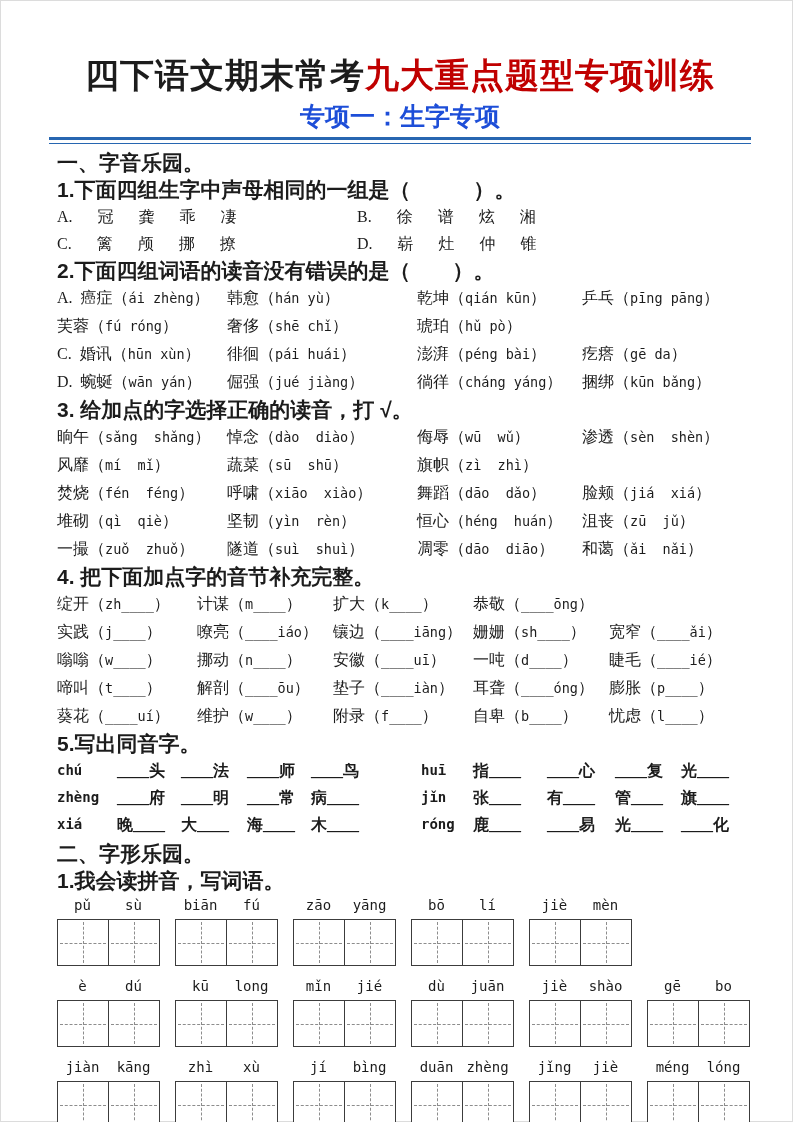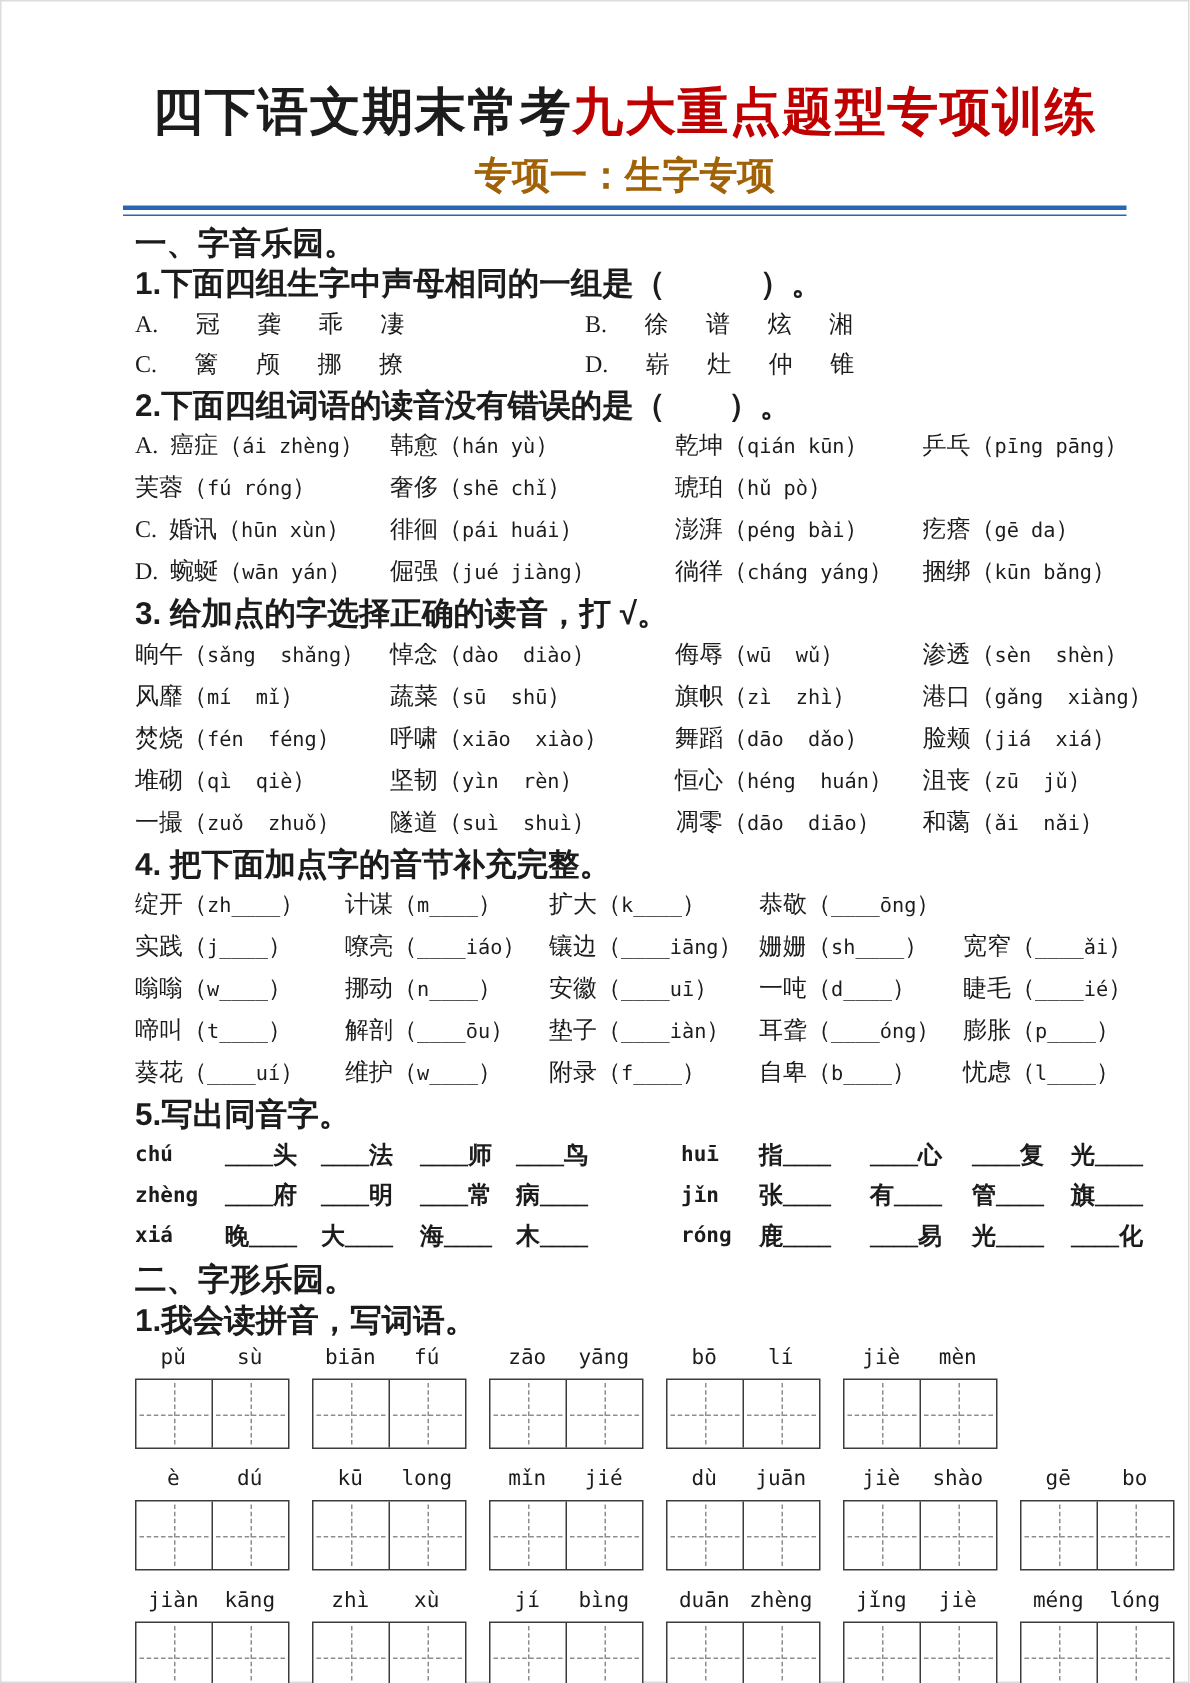--- a/index.html
+++ b/index.html
@@ -1,29 +1,29 @@
 <!DOCTYPE html>
 <html><head>
 <meta charset="utf-8">
 <style>
   html,body{margin:0;padding:0;background:#e9e9e9;}
   .page{
     width:793px;height:1122px;margin:0 auto;background:#ffffff;
-    box-sizing:border-box;padding:56px 50px 0 90px;position:relative;
+    box-sizing:border-box;padding:56px 50px 0 57px;position:relative;
     font-family:"Liberation Serif","DejaVu Serif",serif;color:#1c1c1c;
     box-shadow:inset 0 0 0 1px #dcdcdc;overflow:hidden;
   }
   .title{
     text-align:center;font-family:"Liberation Sans","DejaVu Sans",sans-serif;
     font-weight:bold;font-size:34px;letter-spacing:1px;line-height:1.15;
     margin:0;white-space:nowrap;
   }
   .title .red{color:#c00000;}
   .subtitle{
-    text-align:center;color:#a16207;font-family:"Liberation Sans","DejaVu Sans",sans-serif;
+    text-align:center;color:#1d4ed8;font-family:"Liberation Sans","DejaVu Sans",sans-serif;
     font-weight:bold;font-size:25px;margin:5px 0 4px 0;
   }
   .rule{border-top:3px solid #2766b1;border-bottom:1px solid #2766b1;height:3px;margin:0 -8px 5px -8px;}
   .section-head,.stem{
     font-family:"Liberation Sans","DejaVu Sans",sans-serif;font-weight:bold;
     font-size:21px;line-height:27px;margin:0;
   }
   .row{line-height:27px;font-size:16px;}
   .py{font-family:"DejaVu Sans Mono","Liberation Mono",monospace;font-size:13.5px;white-space:pre;}
   .pylbl{font-family:"DejaVu Sans Mono","Liberation Mono",monospace;font-size:14px;}
@@ -125,21 +125,20 @@
       <div class="row row4">
         <span class="cell"><span class="w">晌午（</span><span class="py">sǎng  shǎng</span><span class="w">）</span></span>
         <span class="cell"><span class="w">悼念（</span><span class="py">dào  diào</span><span class="w">）</span></span>
         <span class="cell"><span class="w">侮辱（</span><span class="py">wū  wǔ</span><span class="w">）</span></span>
         <span class="cell"><span class="w">渗透（</span><span class="py">sèn  shèn</span><span class="w">）</span></span>
       </div>
       <div class="row row4">
         <span class="cell"><span class="w">风靡（</span><span class="py">mí  mǐ</span><span class="w">）</span></span>
         <span class="cell"><span class="w">蔬菜（</span><span class="py">sū  shū</span><span class="w">）</span></span>
         <span class="cell"><span class="w">旗帜（</span><span class="py">zì  zhì</span><span class="w">）</span></span>
-        <span class="cell"><span class="w">港口（</span><span class="py">gǎng  xiàng</span><span class="w">）</span></span>
       </div>
       <div class="row row4">
         <span class="cell"><span class="w">焚烧（</span><span class="py">fén  féng</span><span class="w">）</span></span>
         <span class="cell"><span class="w">呼啸（</span><span class="py">xiāo  xiào</span><span class="w">）</span></span>
         <span class="cell"><span class="w">舞蹈（</span><span class="py">dāo  dǎo</span><span class="w">）</span></span>
         <span class="cell"><span class="w">脸颊（</span><span class="py">jiá  xiá</span><span class="w">）</span></span>
       </div>
       <div class="row row4">
         <span class="cell"><span class="w">堆砌（</span><span class="py">qì  qiè</span><span class="w">）</span></span>
         <span class="cell"><span class="w">坚韧（</span><span class="py">yìn  rèn</span><span class="w">）</span></span>

